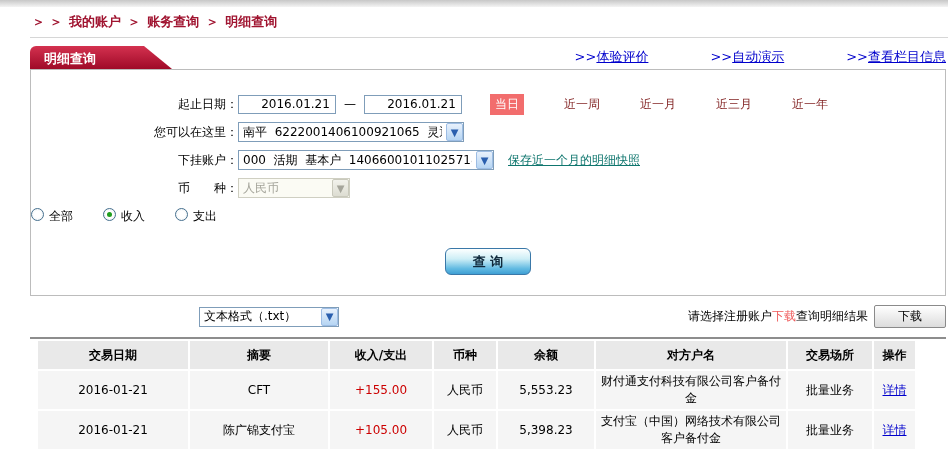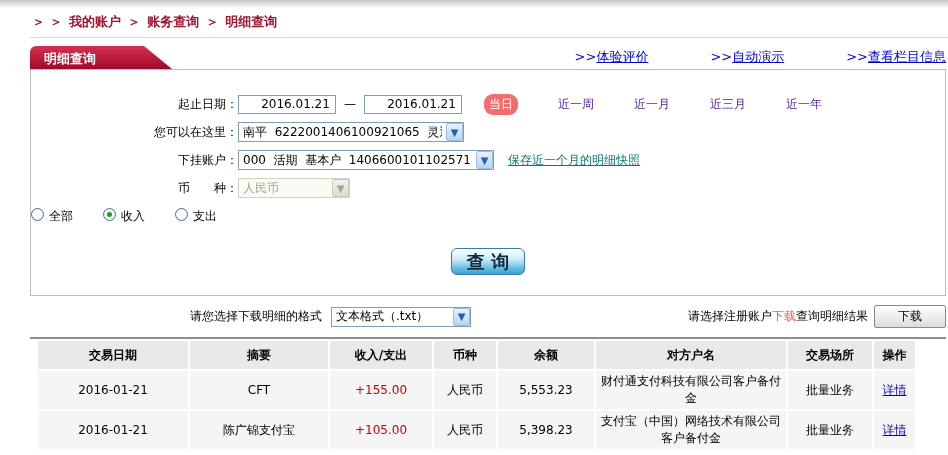--- a/index.html
+++ b/index.html
@@ -22,45 +22,45 @@
   .hlinks a { margin-left: 62px; color: #0000cc; text-decoration: none; font-size: 13px; }
   .hlinks a .lk { text-decoration: underline; }
 
   .panel { margin-left: 30px; width: 916px; border: 1px solid #bcbcbc; background: #fff;
            padding: 20px 0 20px 0; }
   .form-row { display: flex; align-items: center; height: 28px; }
   .form-label { width: 207px; text-align: right; white-space: pre; }
   .date-input { width: 98px; height: 19px; border: 1px solid #7f9db9; text-align: center;
                 font-family: inherit; font-size: 12px; background: #fff; padding-left: 17px; }
   .dash { margin: 0 8px; }
-  .day-btn { margin-left: 22px; background: #f26d6d; color: #fff; padding: 2px 5px; cursor: pointer; border-radius: 9px; }
-  .quick-link { margin-left: 40px; color: #4c1d95; cursor: pointer; }
+  .day-btn { margin-left: 28px; background: #f26d6d; color: #fff; padding: 2px 5px; cursor: pointer; }
+  .quick-link { margin-left: 40px; color: #7f1d1d; cursor: pointer; }
 
   .fake-select { display: flex; align-items: center; border: 1px solid #7f9db9; background: #fff;
                  height: 20px; padding-left: 4px; }
   .fake-select .sel-text { flex: 1; white-space: pre; overflow: hidden; }
   .sel-arrow { width: 17px; height: 18px; margin-left: 4px; display: flex; align-items: center; justify-content: center;
                background: linear-gradient(#e8f1fc, #b6d5f3); border: 1px solid #9dbde4; border-radius: 2px;
                color: #2a5fae; font-size: 10px; }
   .fake-select.disabled { border-color: #cfcfc2; background: #fbfbf4; color: #a5a59b; }
   .fake-select.disabled .sel-arrow { background: linear-gradient(#f2f2ec, #ddddd2); border-color: #c9c9bc; color: #a5a59b; }
 
   .snap-link { margin-left: 14px; color: #0f766e; text-decoration: underline; }
 
   .radio-group { display: flex; align-items: center; }
   .radio-opt { display: flex; align-items: flex-start; margin-right: 30px; cursor: pointer; }
   .radio-dot { width: 13px; height: 13px; border-radius: 50%; border: 1px solid #46708e;
                background: radial-gradient(#fff 40%, #e8eef2); margin-right: 5px; position: relative; }
   .radio-opt.checked .radio-dot::after { content: ""; position: absolute; left: 3px; top: 3px;
                width: 5px; height: 5px; border-radius: 50%; background: #1f9e1f; }
 
   .btn-row { margin-top: 18px; width: 100%; text-align: center; }
-  .query-btn { width: 74px; height: 27px; border: 1px solid #3a78a8; border-radius: 6px;
+  .query-btn { width: 86px; height: 27px; border: 1px solid #3a78a8; border-radius: 6px;
                background: linear-gradient(180deg, #fdffff 0%, #cdeef6 40%, #63bbe2 78%, #3f9fd4 100%);
-               font-family: inherit; font-size: 18px; font-weight: bold; color: #102a3c; cursor: pointer; }
+               font-family: inherit; font-size: 13px; font-weight: bold; color: #102a3c; cursor: pointer; }
 
   .download-row { margin-left: 30px; width: 916px; height: 41px; display: flex; align-items: center; }
   .dl-left { display: flex; align-items: center; margin-left: 160px; }
   .dl-format-select { width: 140px; margin-left: 9px; }
   .dl-right { display: flex; align-items: center; margin-left: auto; }
   .dl-red { color: #ef5a5a; }
   .dl-btn { margin-left: 6px; width: 72px; height: 23px; border: 1px solid #8a8a8a; border-radius: 2px;
             background: linear-gradient(#ffffff, #dcdcdc); font-family: inherit; font-size: 12px; cursor: pointer; }
 
   .table-sep { margin-left: 30px; width: 916px; border-top: 2px solid #8d8d8d; }
@@ -152,21 +152,20 @@
     </div>
   </div>
 
   <div class="btn-row">
     <button class="query-btn">查 询</button>
   </div>
 </div>
 
 <div class="download-row">
   <div class="dl-left">
-    <span>请您选择下载明细的格式</span>
     <div class="fake-select dl-format-select">
       <span class="sel-text">文本格式（.txt）</span>
       <span class="sel-arrow">▼</span>
     </div>
   </div>
   <div class="dl-right">
     <span>请选择注册账户</span>
       <span class="dl-red">下载</span>
       <span>查询明细结果</span>
     <button class="dl-btn">下载</button>

